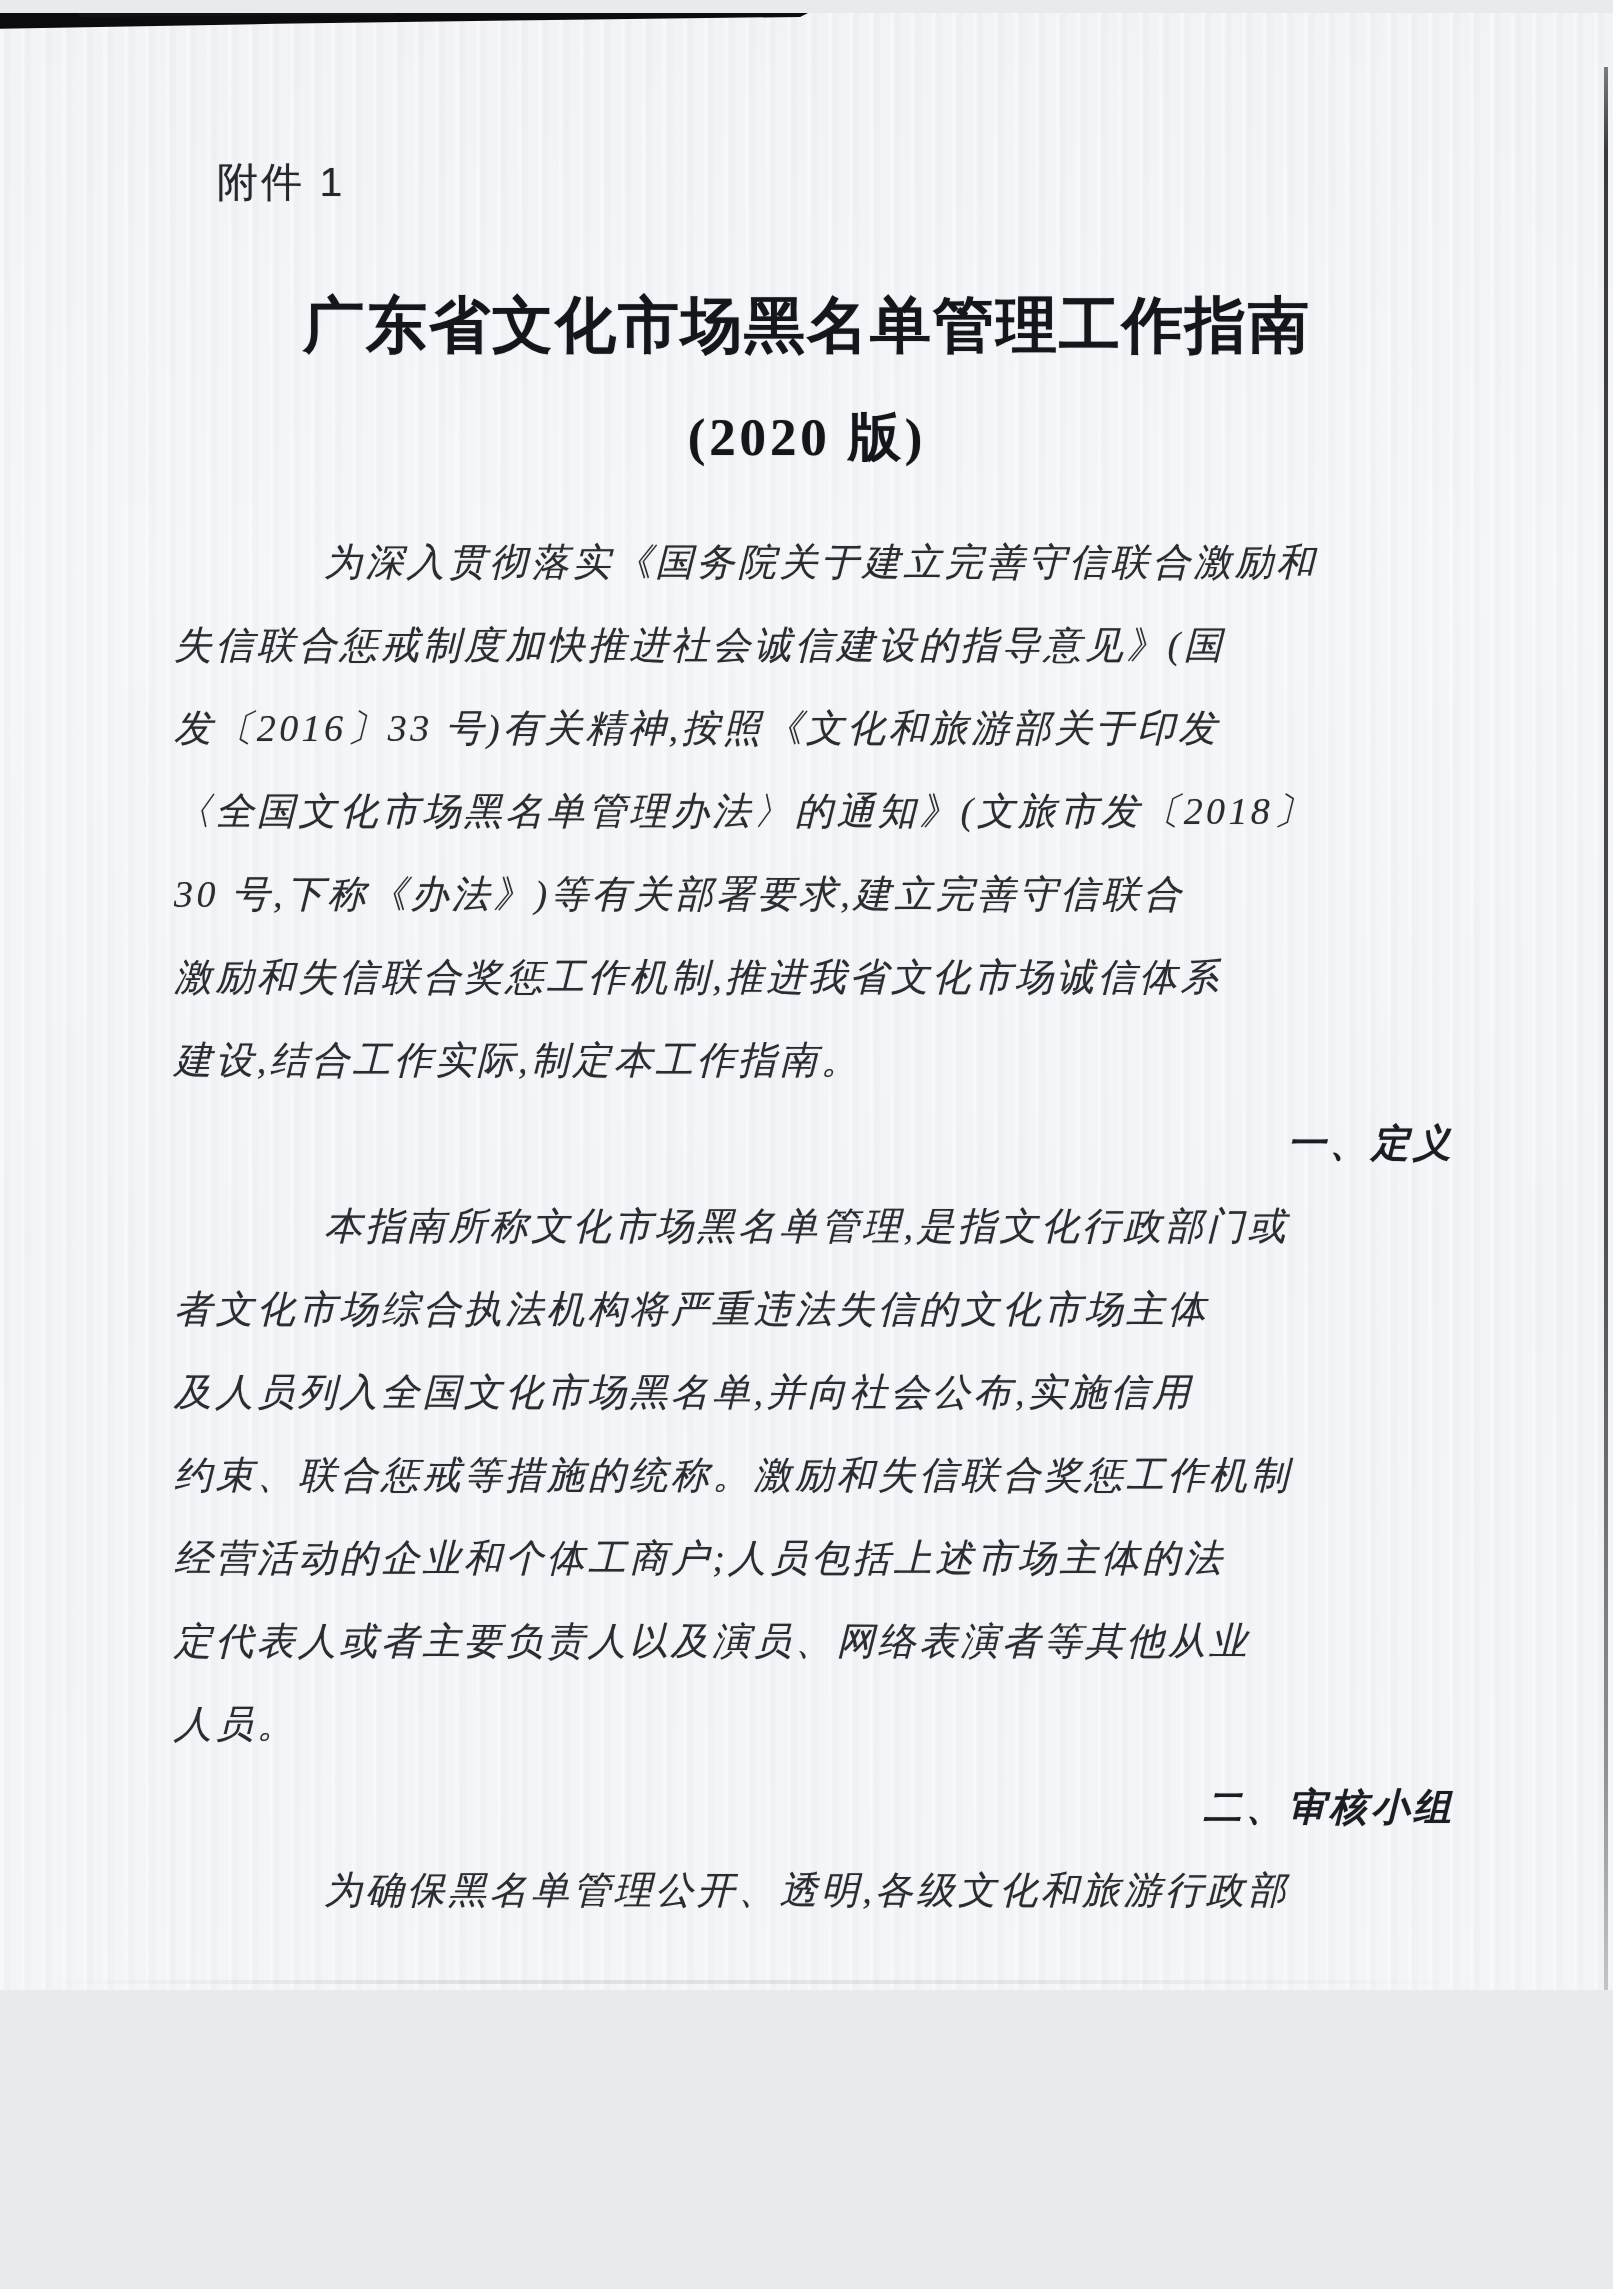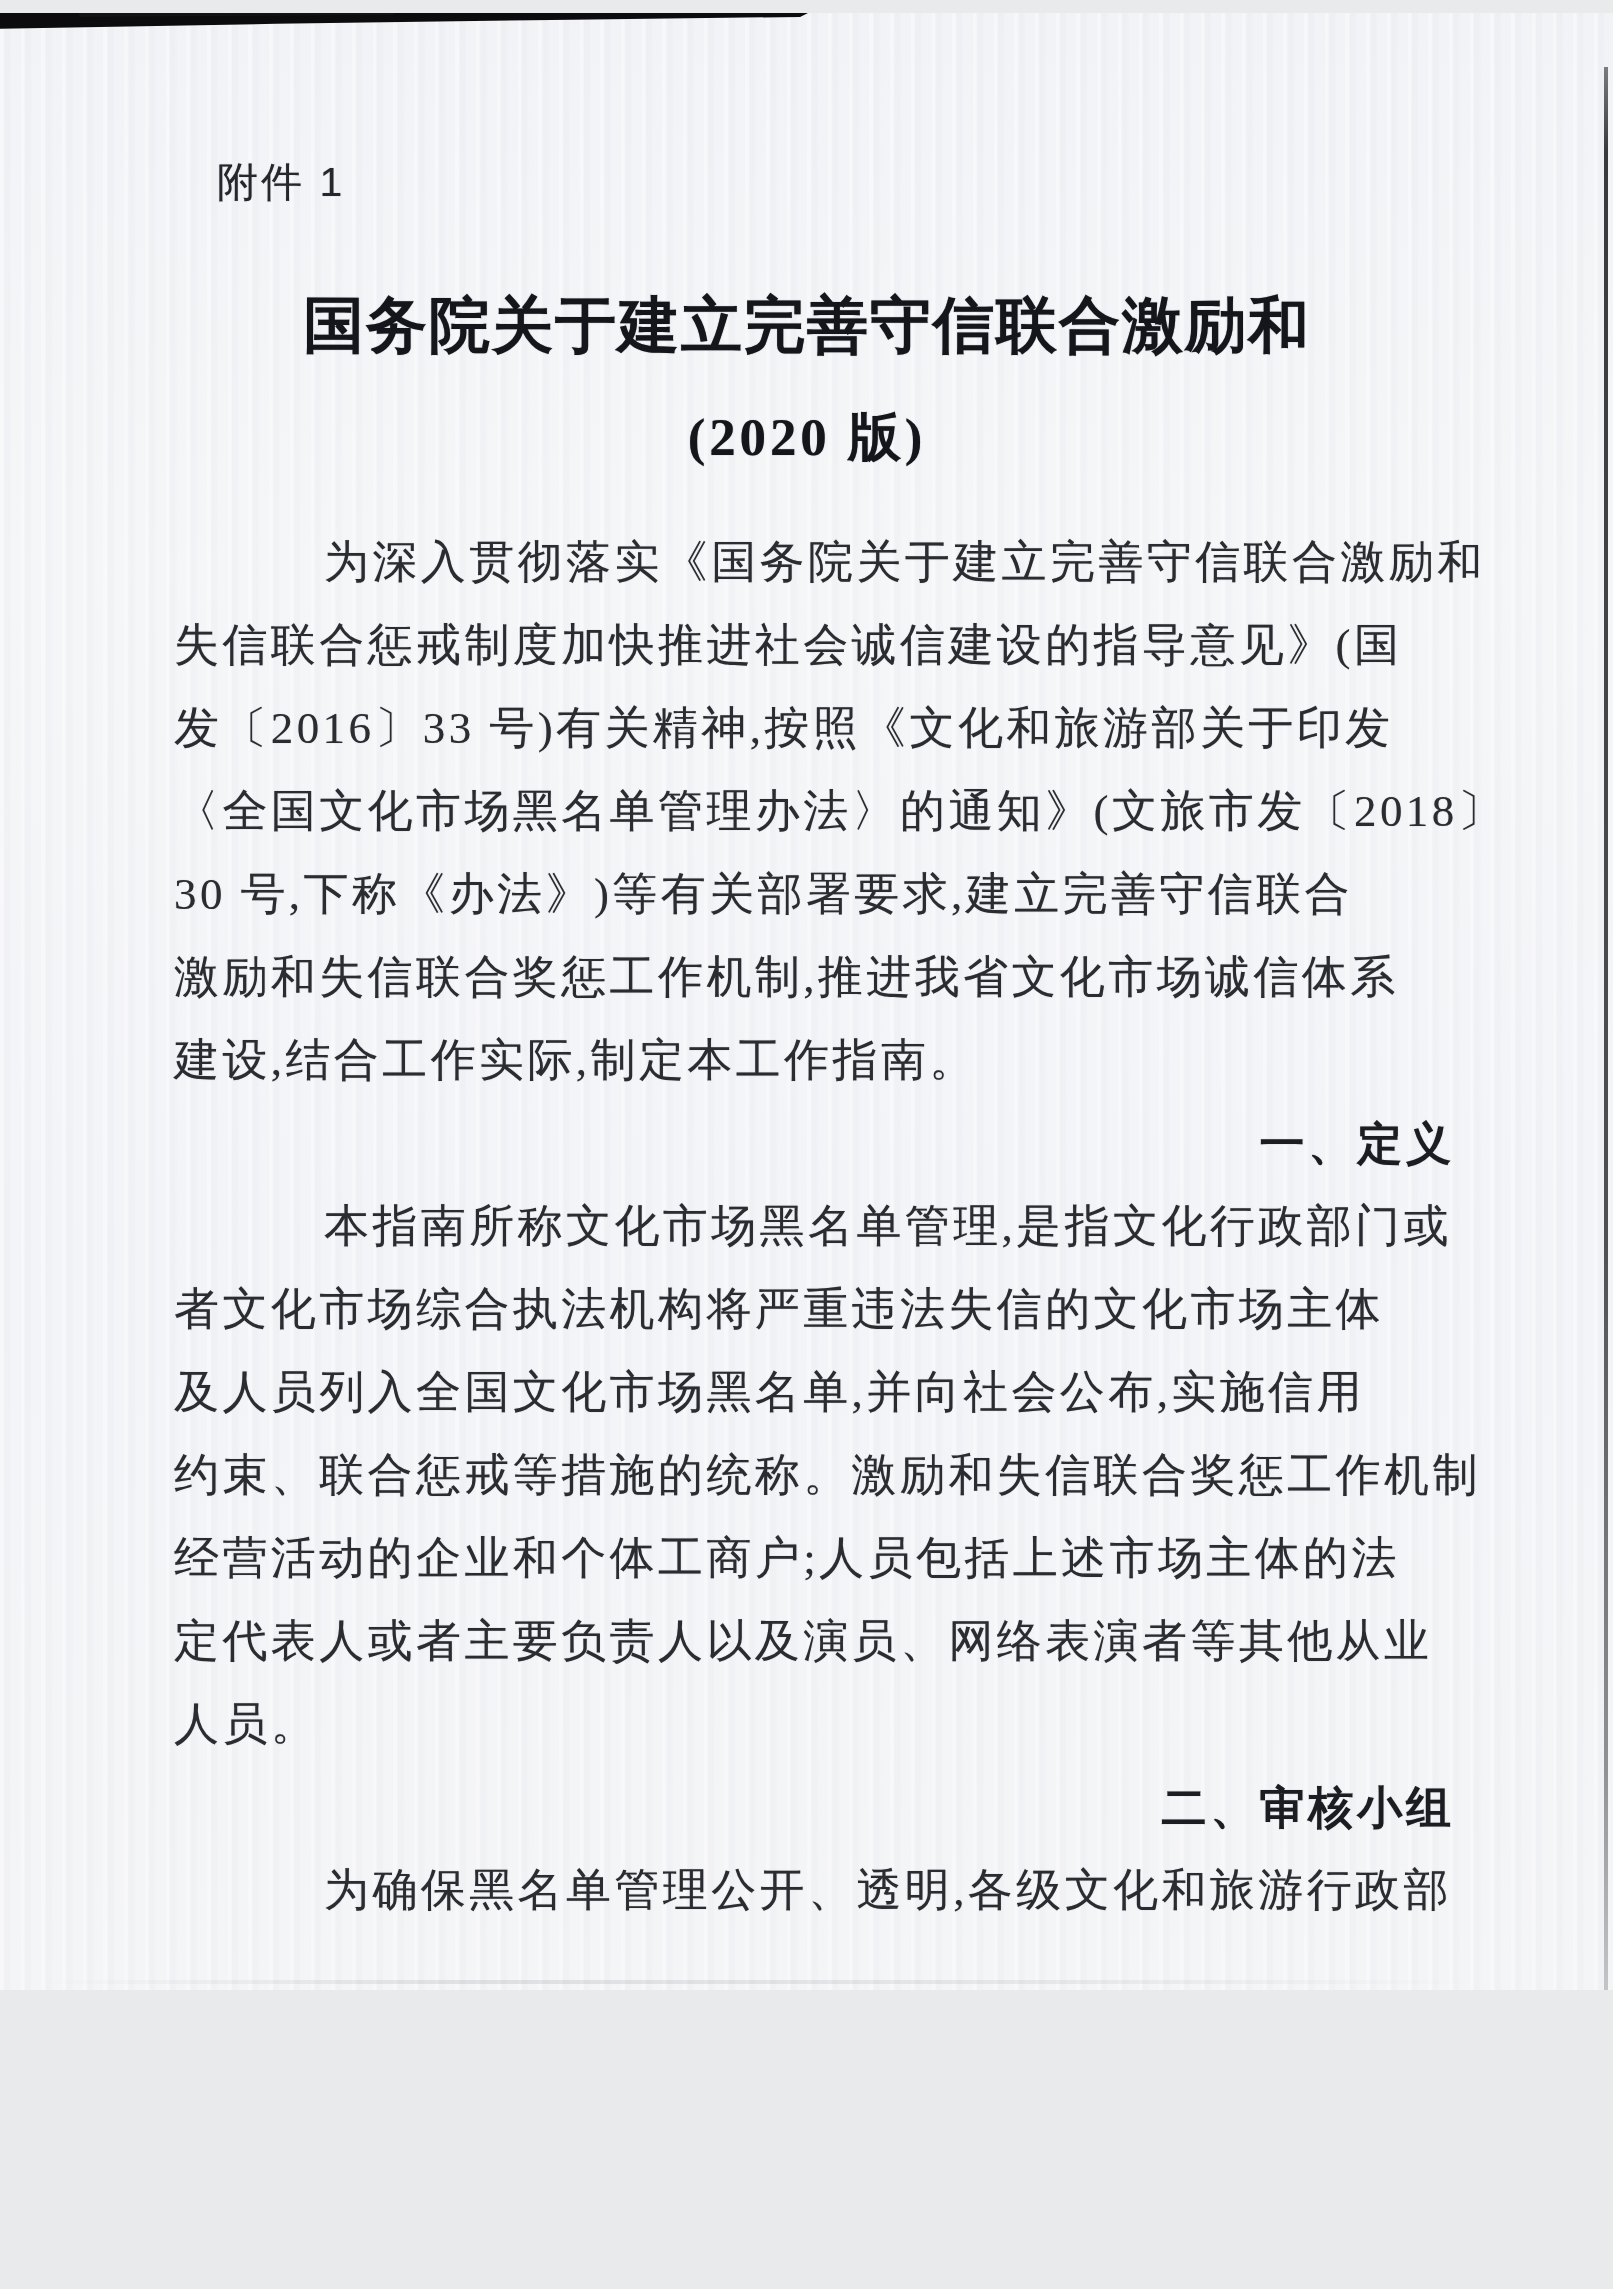--- a/index.html
+++ b/index.html
@@ -100,25 +100,26 @@
   }
   .doc-body {
     position: absolute;
     left: 174px;
     top: 508px;
     width: 1281px;
   }
   .doc-line {
     height: 83px;
     line-height: 83px;
-    font-size: 45px;
+    font-size: 38px;
     letter-spacing: 3.4px;
     white-space: nowrap;
     color: #2b2c31;
     text-shadow: 0 0 1px rgba(43,44,49,0.4);
+    font-style: italic;
   }
   .doc-line.para-start {
     padding-left: 150px;
   }
   .doc-line.heading {
     padding-left: 150px;
     font-family: "Liberation Sans", "DejaVu Sans", sans-serif;
     font-weight: 700;
     letter-spacing: 3.9px;
     color: #1c1d22;
@@ -142,21 +143,21 @@
 
   <svg class="scan-band-top" viewBox="0 0 1638 22" preserveAspectRatio="none" aria-hidden="true">
     <polygon points="0,0 820,0 812,4 560,7 280,11 0,16" fill="#0c0c0e"></polygon>
     <polygon points="80,0 400,0 400,2 80,4" fill="#1a1a1d" opacity="0.5"></polygon>
   </svg>
 
   <div class="scan-edge-right"></div>
 
   <div class="attachment-label">附件 1</div>
 
-  <h1 class="doc-title">国务院关于建立完善守信联合激励和</h1>
+  <h1 class="doc-title">广东省文化市场黑名单管理工作指南</h1>
 
   <div class="doc-subtitle">(2020 版)</div>
 
   <div class="doc-body">
     <div class="doc-line para-start">为深入贯彻落实《国务院关于建立完善守信联合激励和</div>
     <div class="doc-line">失信联合惩戒制度加快推进社会诚信建设的指导意见》(国</div>
     <div class="doc-line">发〔2016〕33 号)有关精神,按照《文化和旅游部关于印发</div>
     <div class="doc-line">〈全国文化市场黑名单管理办法〉的通知》(文旅市发〔2018〕</div>
     <div class="doc-line">30 号,下称《办法》)等有关部署要求,建立完善守信联合</div>
     <div class="doc-line">激励和失信联合奖惩工作机制,推进我省文化市场诚信体系</div>

